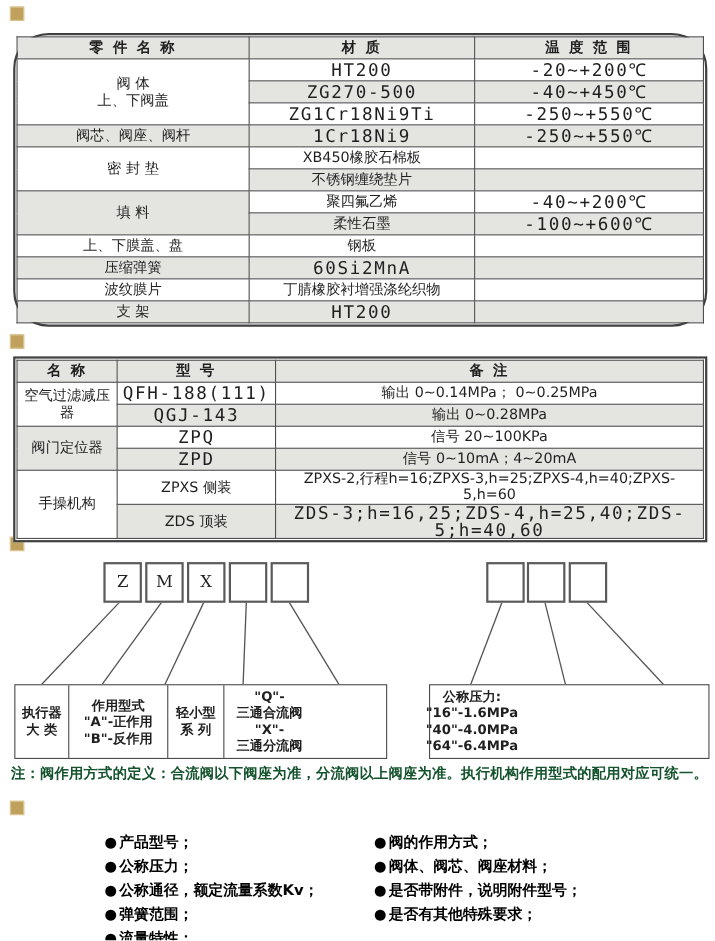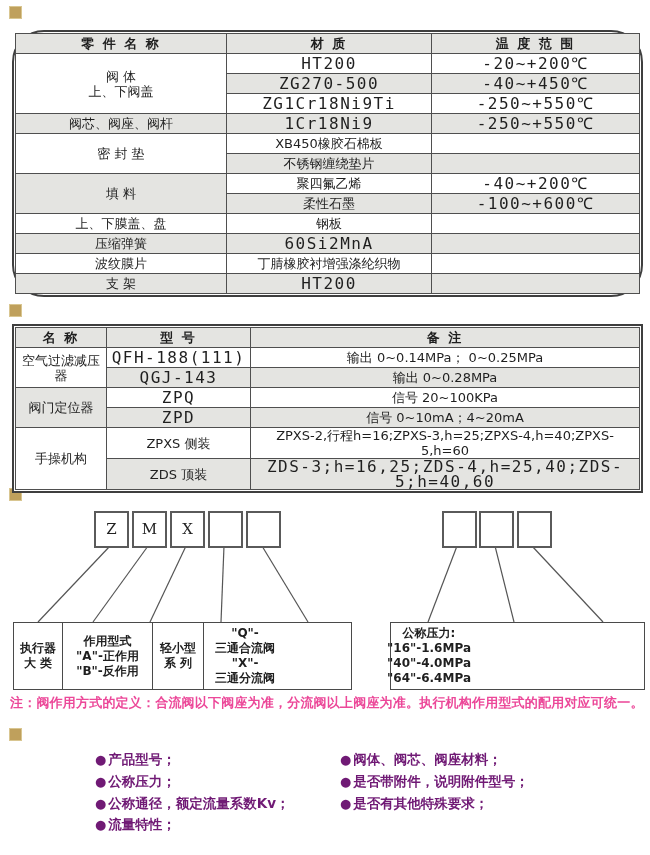--- a/index.html
+++ b/index.html
@@ -27,26 +27,26 @@
            font-family:"DejaVu Serif","Liberation Serif",serif;font-size:15px;color:#222;}
   #lines{position:absolute;left:0;top:505px;}
   .lblgroup{position:absolute;top:622px;display:flex;border:1px solid #4a4a4a;background:#fff;}
   #lblL{left:13px;width:337px;height:66px;}
   #lblR{left:390px;width:253px;height:66px;}
   .lblcell{border-right:1px solid #4a4a4a;display:flex;align-items:center;justify-content:center;
            text-align:center;font-size:12px;font-weight:700;line-height:15px;white-space:pre-line;
            box-sizing:border-box;padding:1px 0;}
   .lblcell:last-child{border-right:none;}
   #note{position:absolute;left:10px;top:694px;width:636px;font-size:13px;font-weight:700;
-        letter-spacing:0.2px;color:#ec4899;}
+        letter-spacing:0.2px;color:#14532d;}
 
   
   .blist{position:absolute;top:751px;list-style:none;margin:0;padding:0;}
   #bulL{left:95px;} #bulR{left:340px;}
-  .blist li{height:21.8px;line-height:17px;font-size:13.5px;font-weight:700;color:#701a75;}
+  .blist li{height:21.8px;line-height:30px;font-size:13.5px;font-weight:700;color:#000000;}
   .bullet{font-size:13px;margin-right:2px;}
 </style>
 </head>
 <body>
 
 <div id="page">
   <div class="marker" id="m1"></div>
   <div class="marker" id="m2"></div>
   <div class="marker" id="m3"></div>
   <div class="marker" id="m4"></div>
@@ -209,20 +209,22 @@
 "40"-4.0MPa
 "64"-6.4MPa</div>
       </div>
     <div id="note">注：阀作用方式的定义：合流阀以下阀座为准，分流阀以上阀座为准。执行机构作用型式的配用对应可统一。</div>
   </div>
 
   <ul class="blist" id="bulL">
       <li><span class="bullet">●</span><span>产品型号；</span></li>
       <li><span class="bullet">●</span><span>公称压力；</span></li>
       <li><span class="bullet">●</span><span>公称通径，额定流量系数Kv；</span></li>
+      <li><span class="bullet">●</span><span>弹簧范围；</span></li>
       <li><span class="bullet">●</span><span>流量特性；</span></li>
     </ul>
   <ul class="blist" id="bulR">
+      <li><span class="bullet">●</span><span>阀的作用方式；</span></li>
       <li><span class="bullet">●</span><span>阀体、阀芯、阀座材料；</span></li>
       <li><span class="bullet">●</span><span>是否带附件，说明附件型号；</span></li>
       <li><span class="bullet">●</span><span>是否有其他特殊要求；</span></li>
     </ul>
 </div>
 
 </body></html>

